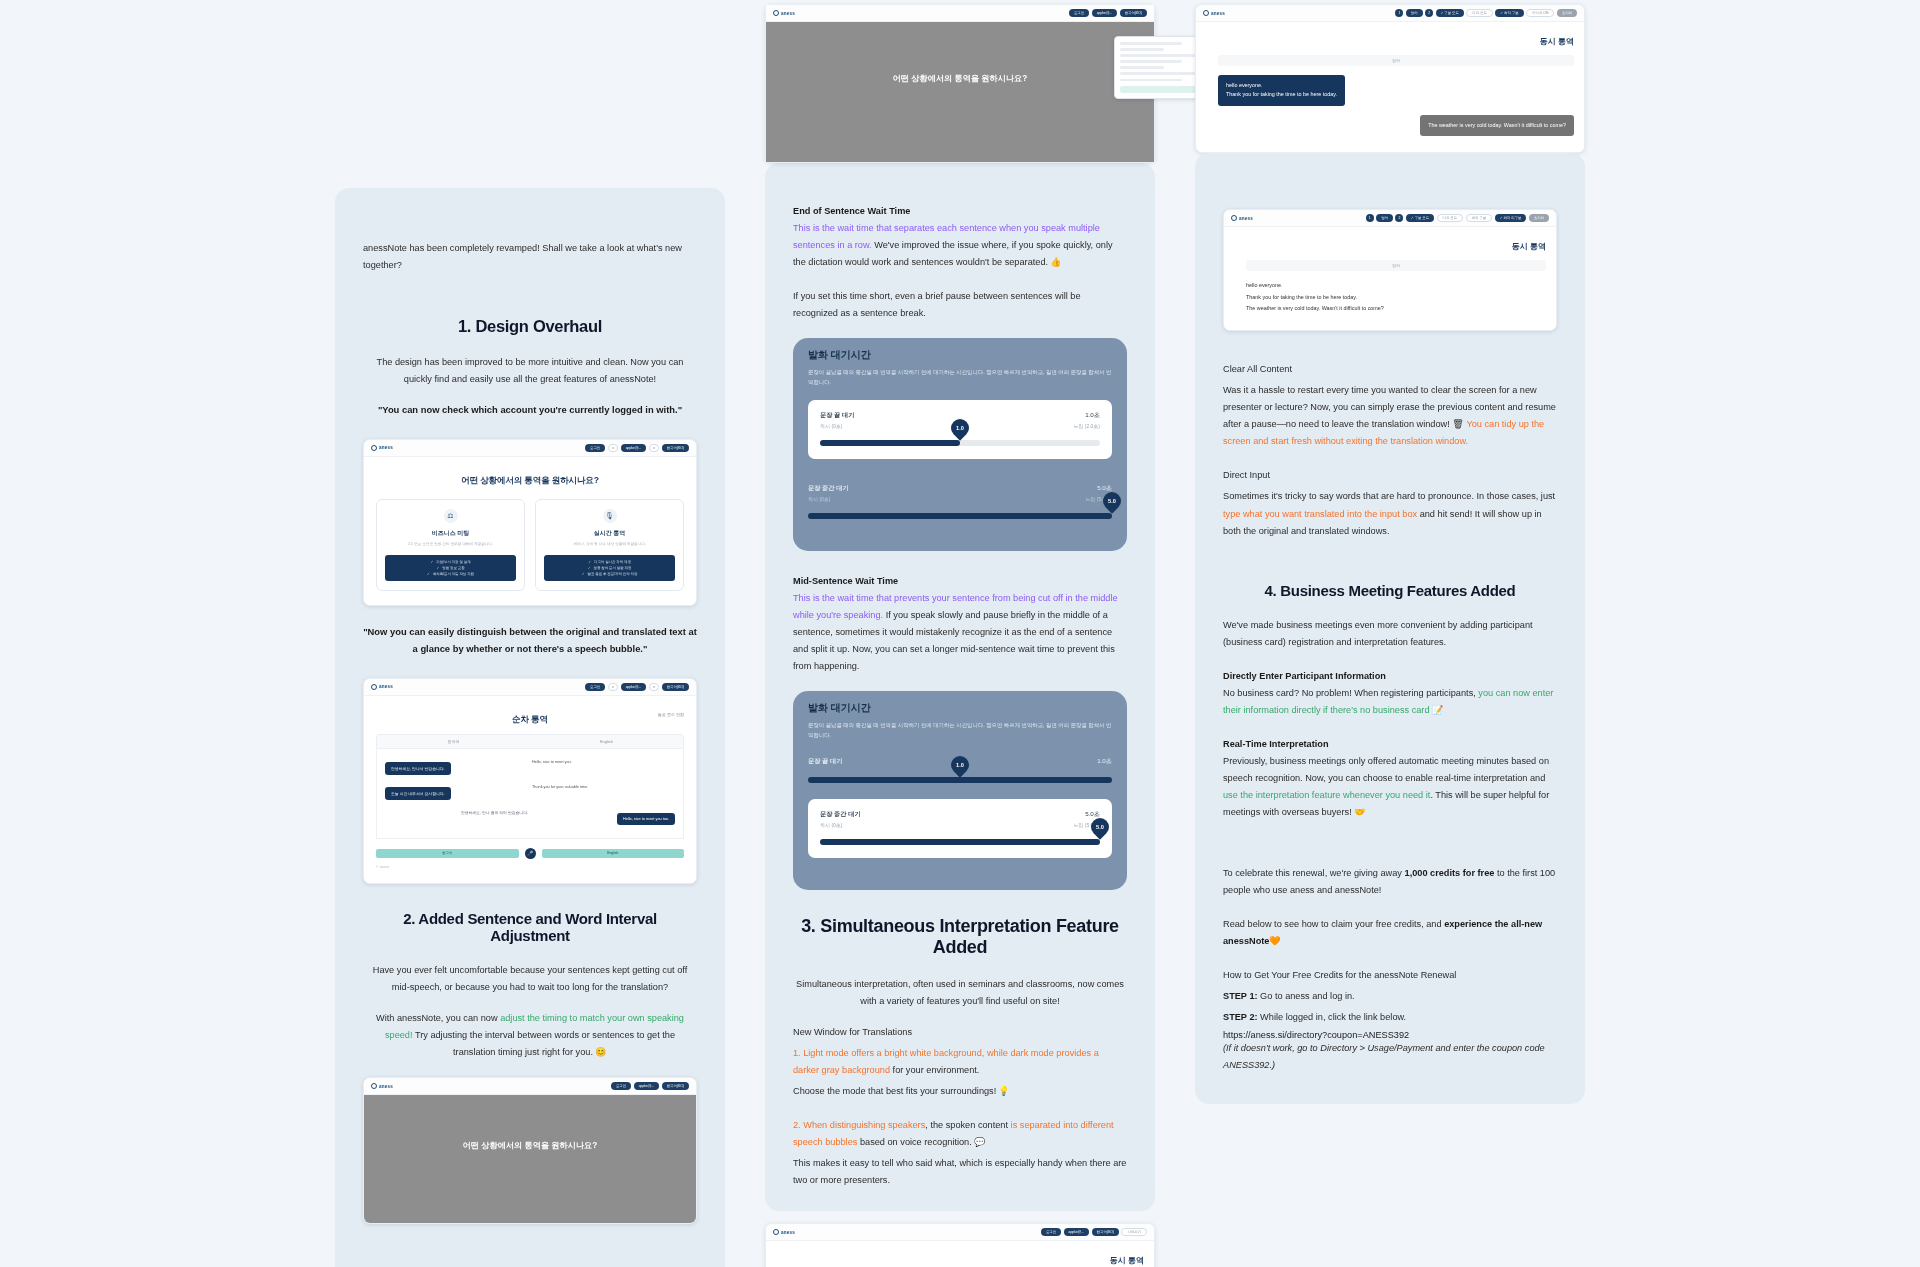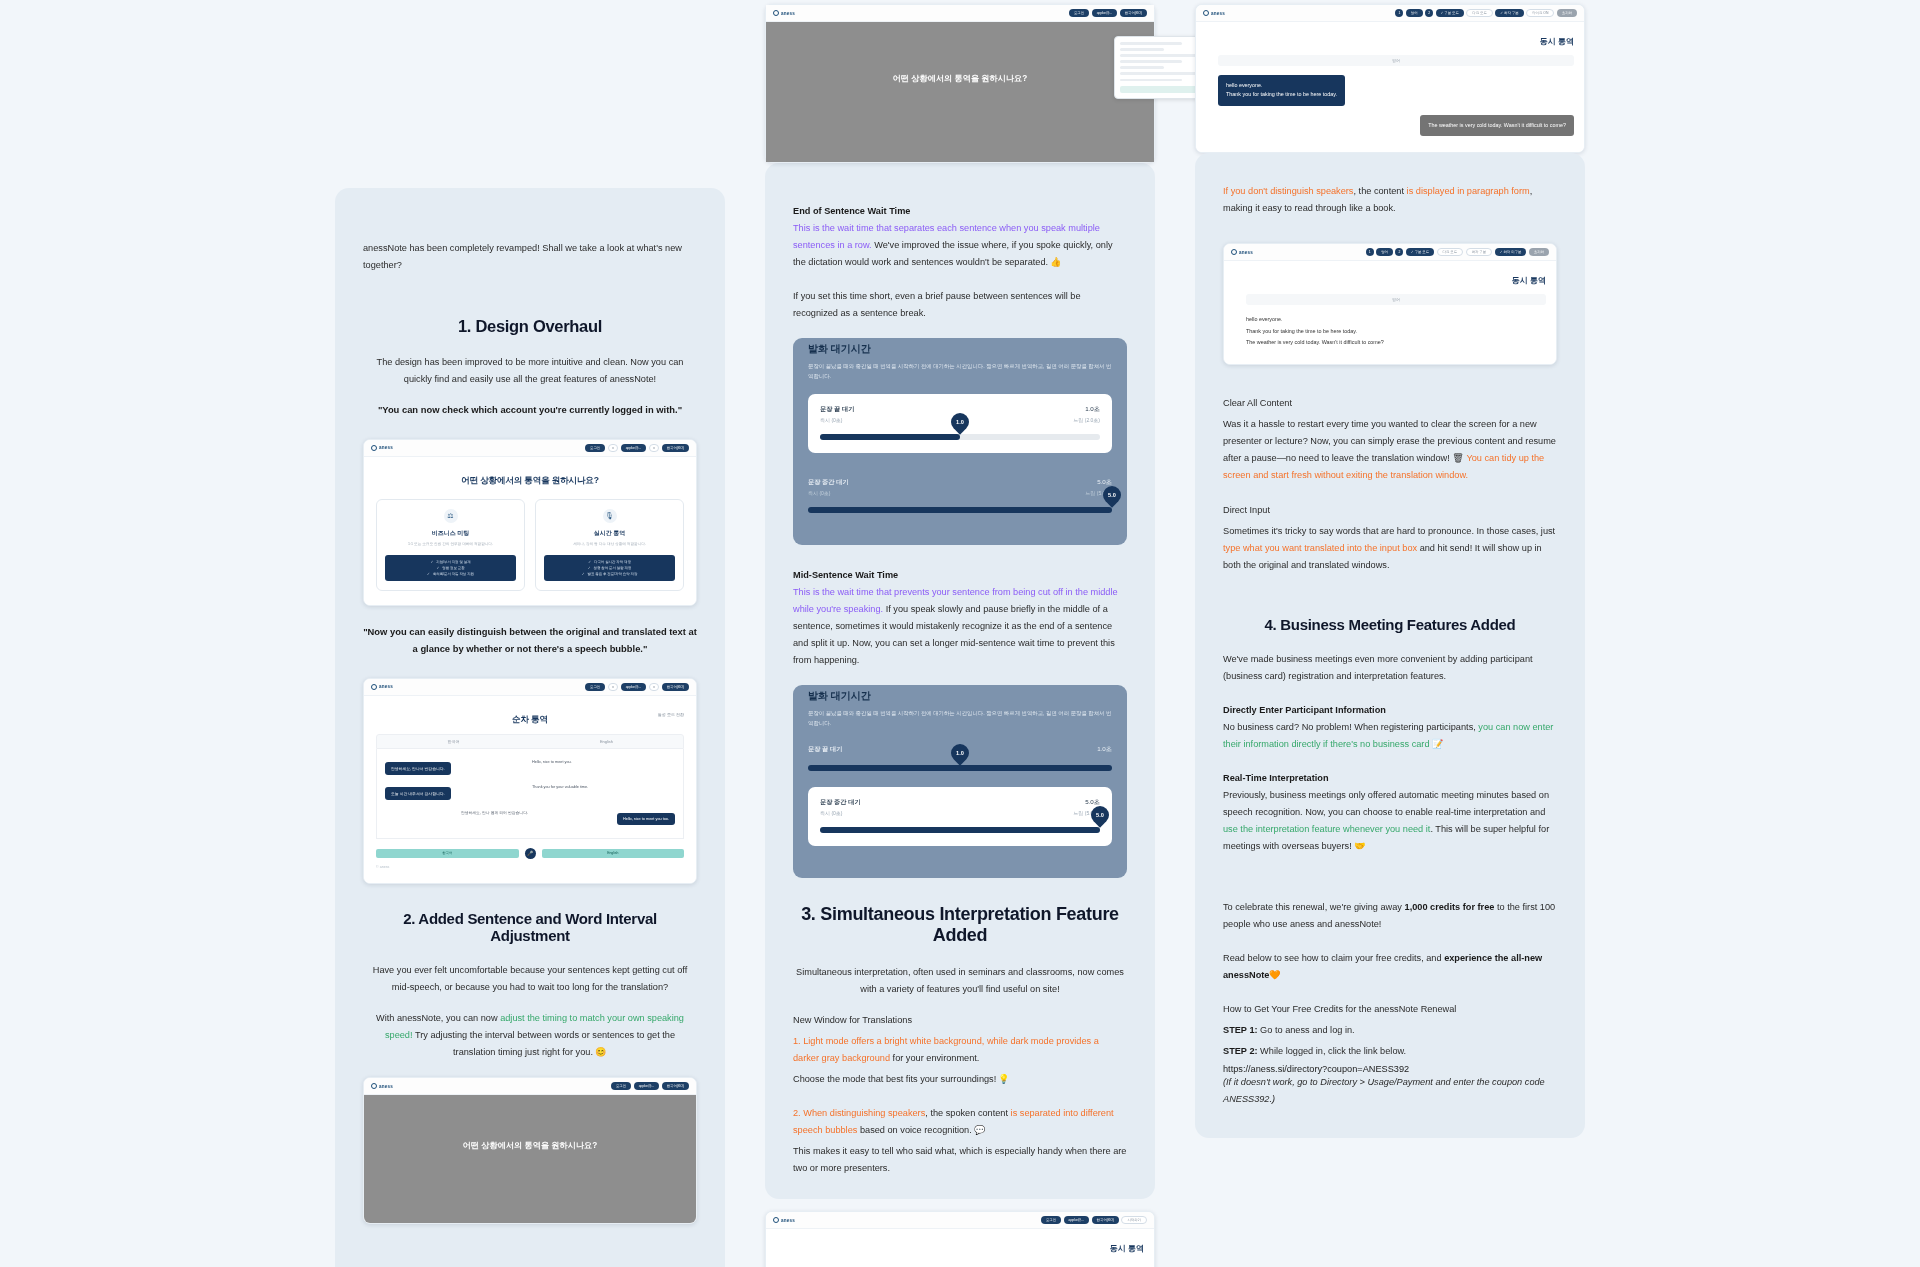--- a/index.html
+++ b/index.html
@@ -179,21 +179,21 @@
     width: 92px; background: #fff; border: 1px solid #dfe5ea;
     border-radius: 4px; padding: 5px; box-shadow: 0 1px 4px rgba(0,0,0,.12);
   }
   .hp-line { height: 2.6px; background: #e9edf1; border-radius: 2px; margin-bottom: 3.5px;}
   .hp-line.s { width: 55%; }
   .hp-line.m { width: 78%; }
   .hp-btn { height: 7px; background:#dff1ee; border-radius:2px; margin-top:5px;}
 
   
   .slider-card {
-    background: #7d93ad; border-radius: 9px; padding: 4px 15px 18px 15px;
+    background: #7d93ad; border-radius: 15px; padding: 10px 15px 18px 15px;
     margin: 16px 0 22px 0;
   }
   .sc-title { font-size: 10px; font-weight: 700; color: #16304e; margin-bottom: 6px; }
   .sc-desc  { font-size: 5.4px; color: #dfe7ef; line-height: 1.75; margin-bottom: 13px; }
   .sc-panel {
     background: #fff; border-radius: 7px; padding: 11px 12px 13px 12px;
     position: relative; margin-bottom: 14px;
   }
   .sc-panel.flat { background: transparent; padding: 11px 0 0 0; }
   .sc-row { display: flex; justify-content: space-between; align-items: flex-start; }
@@ -568,23 +568,20 @@
           <div><span class="chat-l" style="white-space:pre-line">hello everyone.
 Thank you for taking the time to be here today.</span></div>
           <div class="chat-rowR"><span class="chat-r">The weather is very cold today. Wasn't it difficult to come?</span></div>
         </div>
       </div>
     </div>
 
     <div class="col-3-inner">
       <div style="height:30px"></div>
 
-      <p class="body">
-        <span class="hl-orange">If you don't distinguish speakers</span><span>, the content </span><span class="hl-orange">is displayed in paragraph form</span><span>, making it easy to read through like a book.</span>
-      </p>
 
       <div class="shot" style="margin-top:26px">
         <div class="shot-bar">
           <div class="logo">
             <div class="logo-dot"></div>
             <span class="logo-txt">aness</span>
           </div>
           <div class="bar-right">
             <div class="pill tiny">1</div>
             <div class="pill">영어</div>

